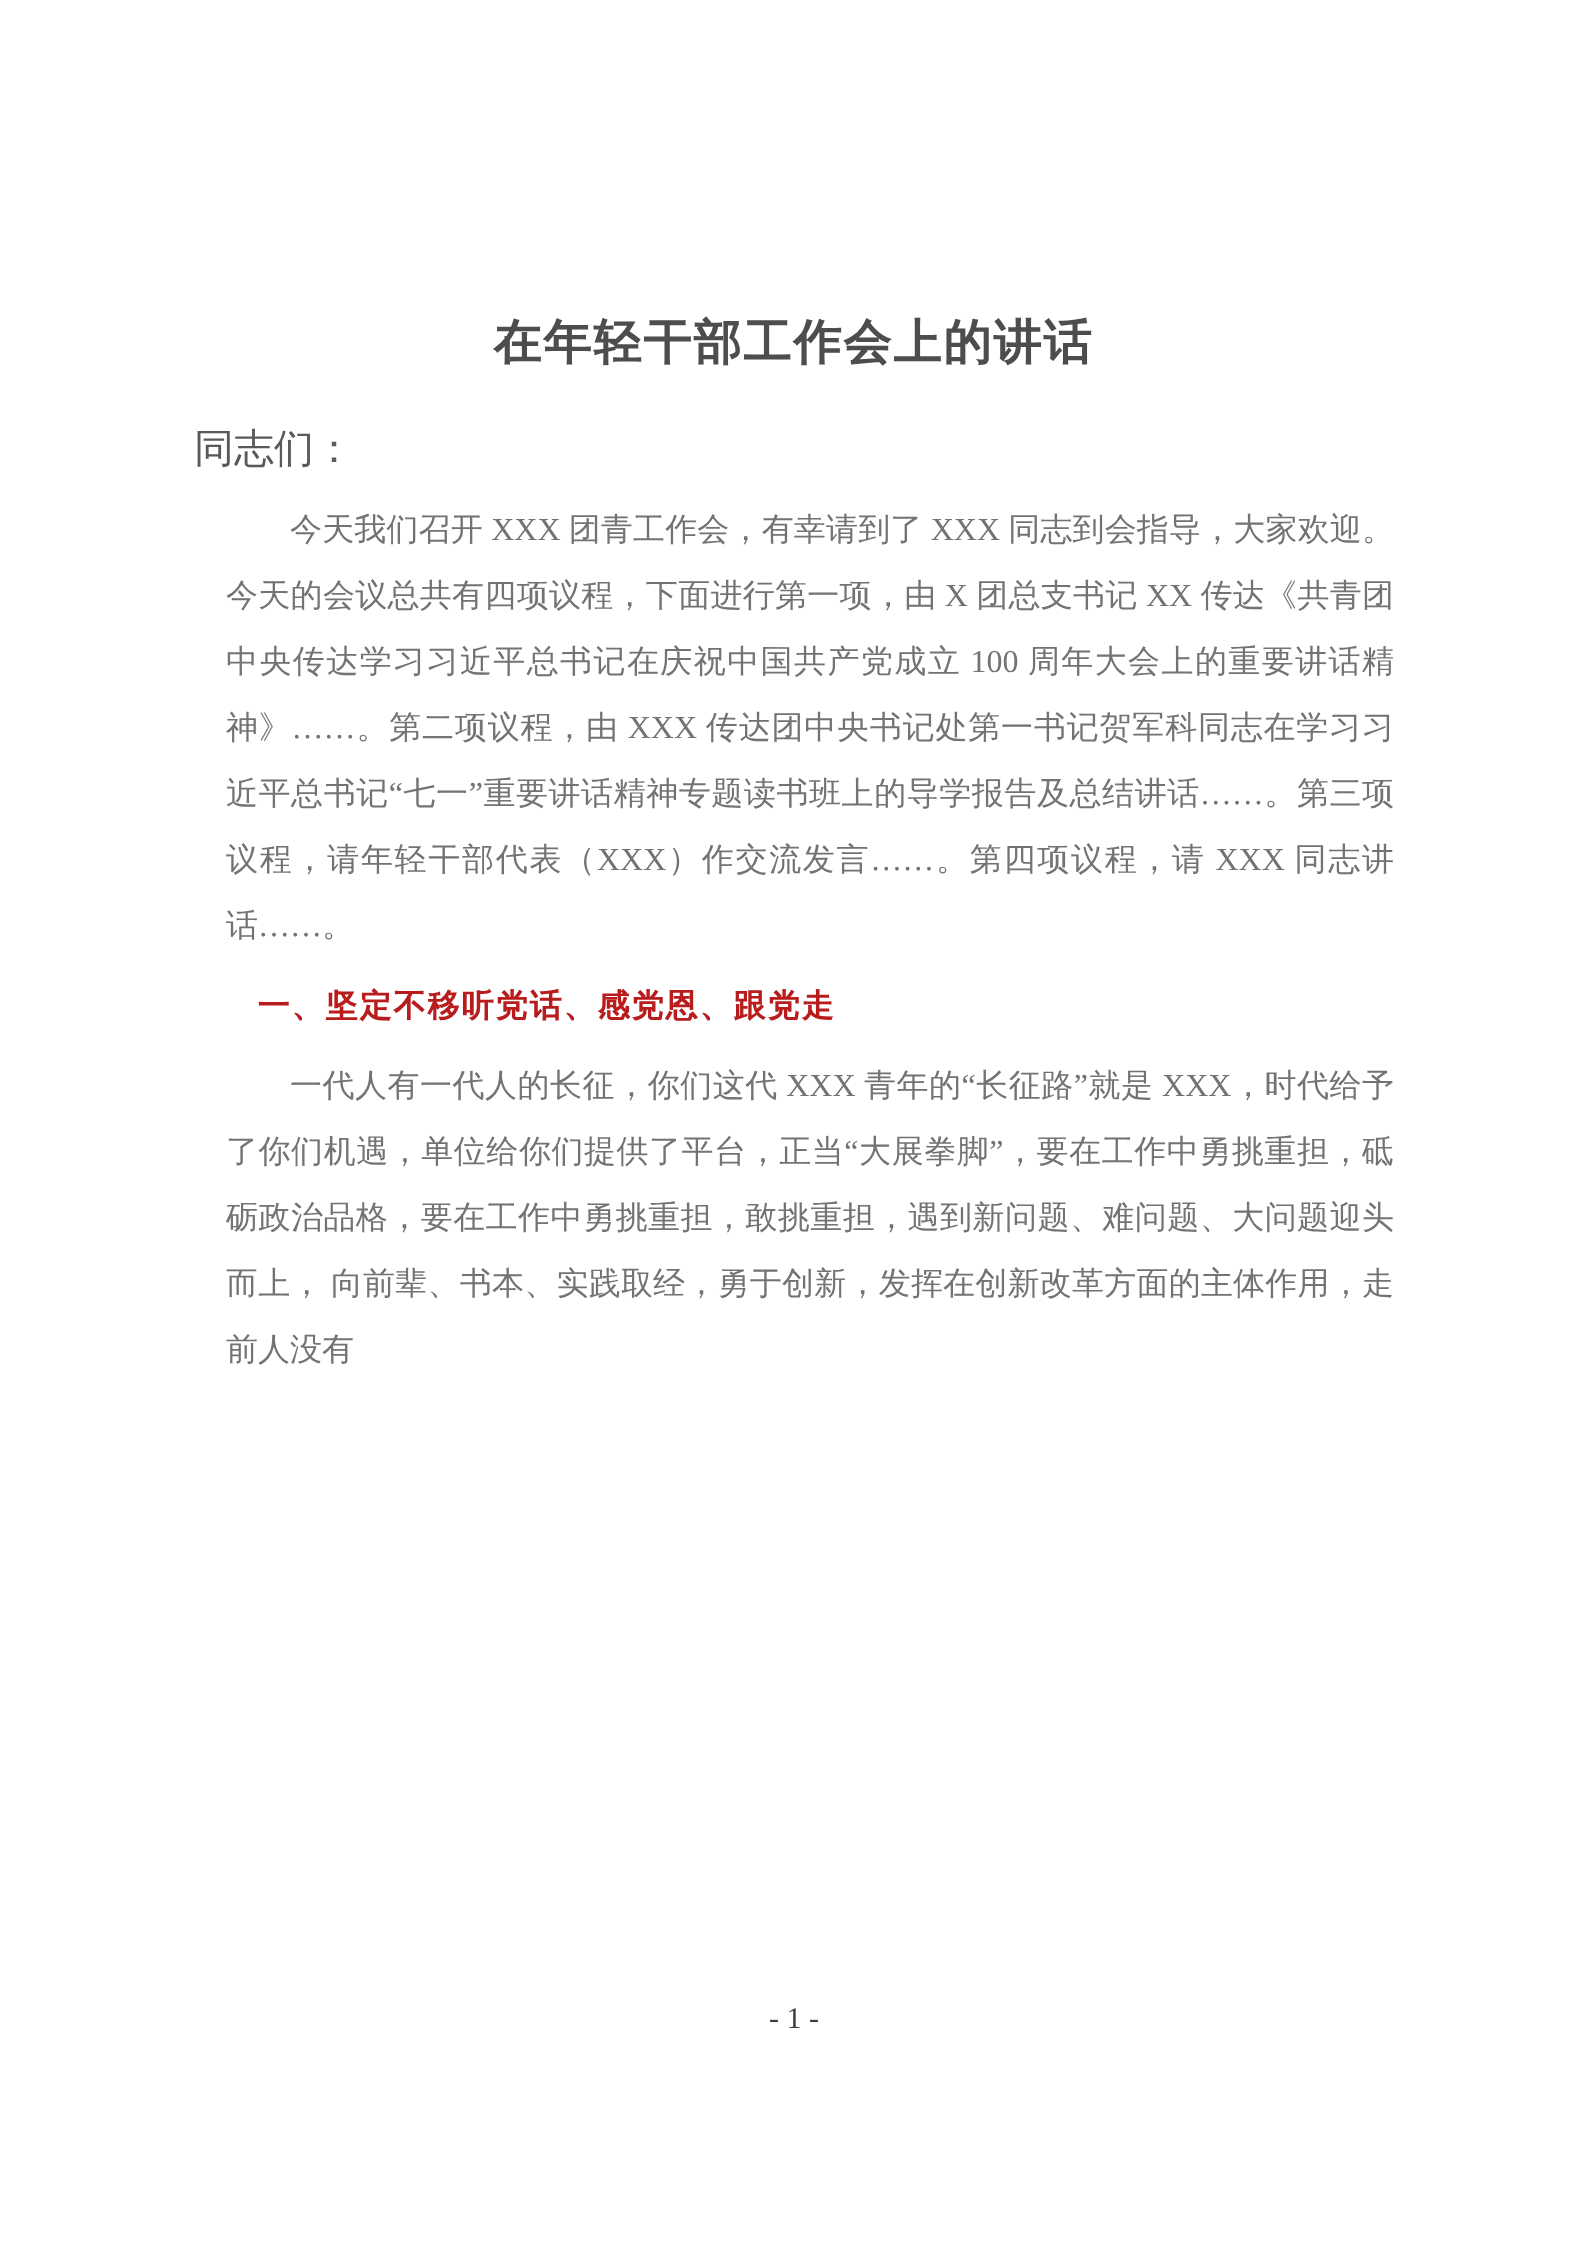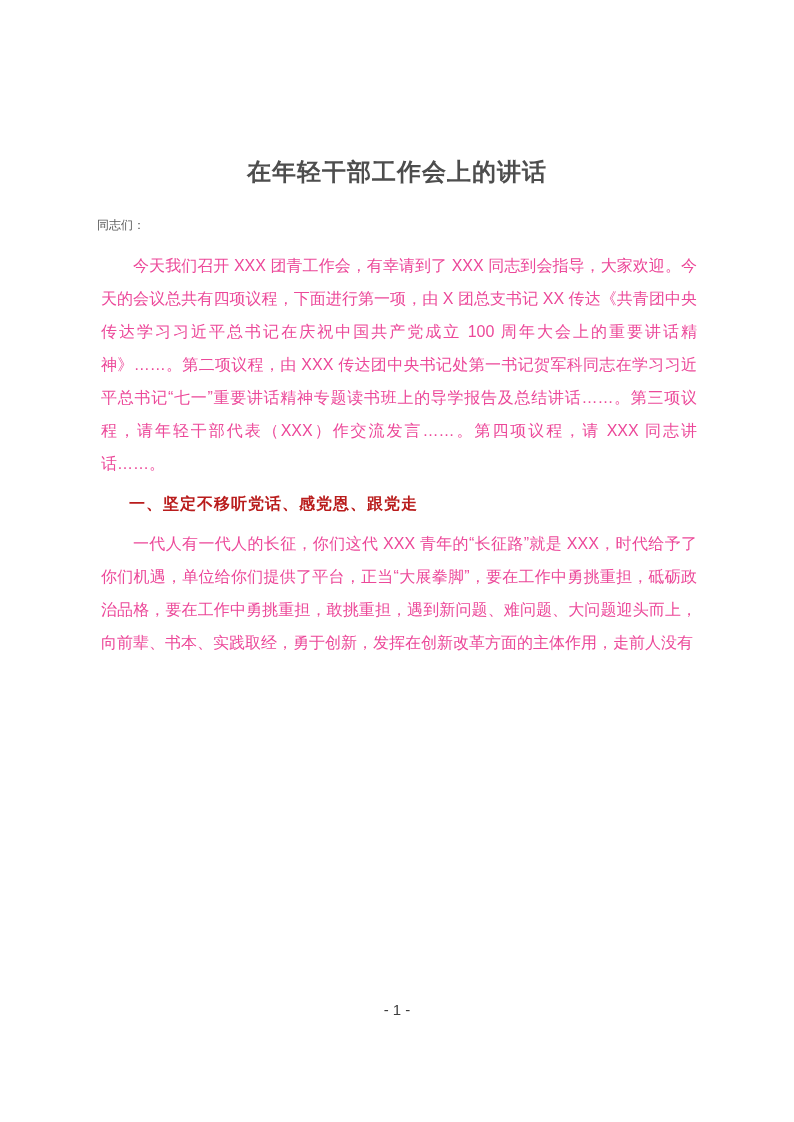--- a/index.html
+++ b/index.html
@@ -7,46 +7,46 @@
     padding: 0;
     background: #ffffff;
   }
   .page {
     position: relative;
     width: 794px;
     height: 1122px;
     margin: 0 auto;
     background: #ffffff;
     overflow: hidden;
-    font-family: Liberation Sans, sans-serif;
+    font-family: Liberation Serif, serif;
   }
   .doc-title {
     margin: 0;
     padding-top: 152px;
     text-align: center;
     font-size: 24px;
     font-weight: 600;
     letter-spacing: 1px;
     color: #4d4d4d;
     line-height: 40px;
   }
   .body-area {
     padding: 0 97px;
   }
   .salutation {
     margin: 17px 0 0 0;
-    font-size: 12px;
+    font-size: 20px;
     line-height: 33px;
     color: #595959;
   }
   .para {
-    margin: 7px 0 0 4px;
+    margin: 7px 0 0 16px;
     font-size: 16px;
     line-height: 33px;
-    color: #ec4899;
+    color: #737373;
     text-align: justify;
     text-indent: 2em;
   }
   .heading {
     margin: 7px 0 0 0;
     font-size: 16px;
     line-height: 33px;
     font-weight: bold;
     letter-spacing: 1px;
     color: #b91c1c;

